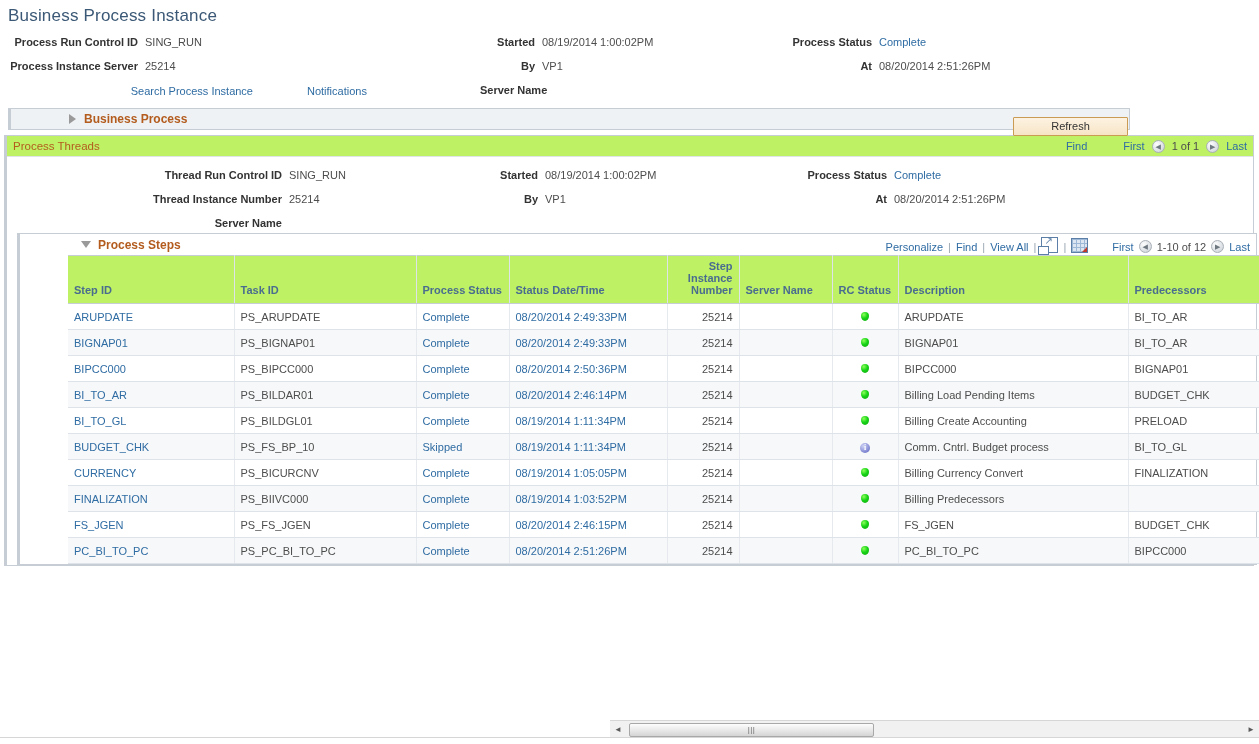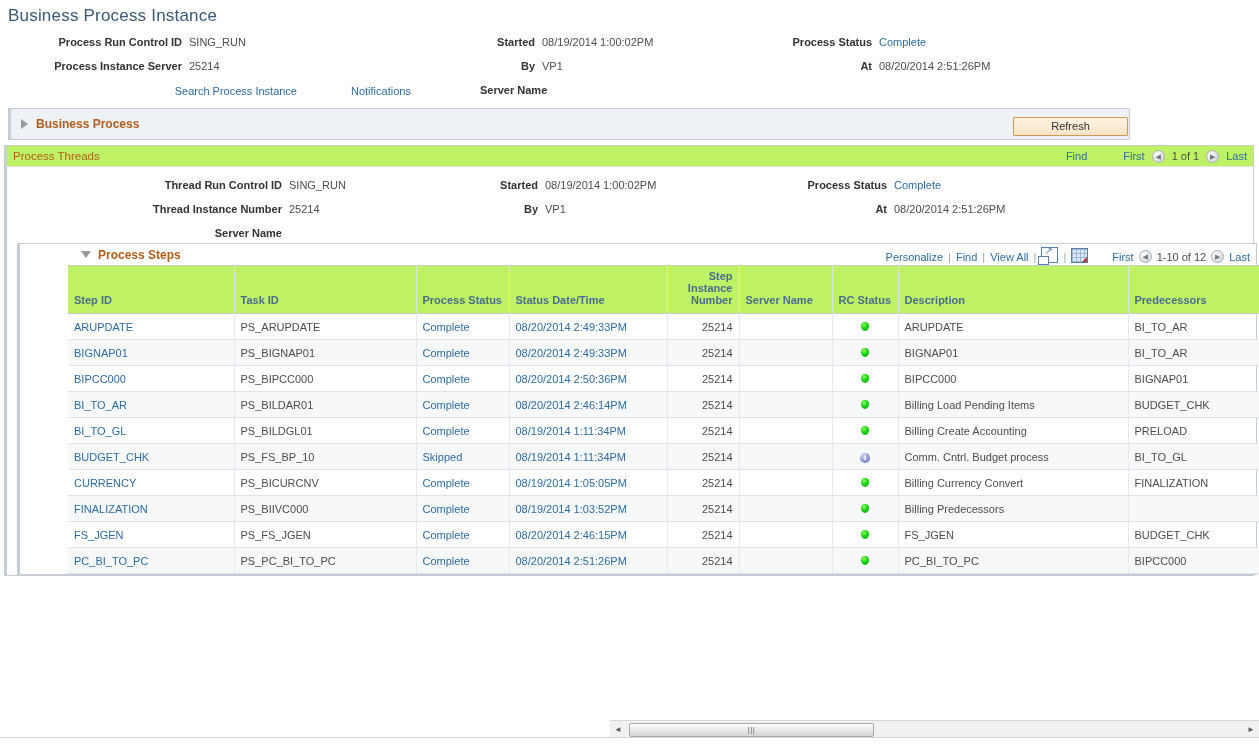--- a/index.html
+++ b/index.html
@@ -46,21 +46,21 @@
     cursor: pointer;
     white-space: nowrap;
   }
 
   
   .summary {
     position: relative;
     height: 73px;
     margin-top: 4px;
   }
-  .summary .col-a { position: absolute; left: 0;   top: 0; width: 480px; margin-left: 44px; }
+  .summary .col-a { position: absolute; left: 0;   top: 0; width: 480px; }
   .summary .col-b { position: absolute; left: 480px; top: 0; width: 300px; }
   .summary .col-c { position: absolute; left: 780px; top: 0; width: 230px; }
 
   .row-line { height: 24px; display: flex; align-items: center; }
   .col-a .lbl { width: 138px; }
   .col-b .lbl { width: 55px; }
   .col-c .lbl { width: 92px; }
 
   .links-line {
     height: 25px;
@@ -84,27 +84,28 @@
     font-family: "Liberation Sans", sans-serif;
     cursor: pointer;
     padding: 0;
     line-height: 17px;
   }
 
   
   .section-bar {
     margin: 5px 0 0 8px;
     width: 1122px;
-    height: 32px;
+    height: 22px;
     background: #eef2f5;
     border: 1px solid #c6cdd4;
     border-left: 3px solid #c6cdd4;
     display: flex;
     align-items: center;
     box-sizing: border-box;
+    padding-left: 48px;
   }
   .tri-right {
     width: 0; height: 0;
     border-left: 7px solid #9a9a9a;
     border-top: 5px solid transparent;
     border-bottom: 5px solid transparent;
     margin: 0 8px 0 10px;
   }
   .tri-down {
     width: 0; height: 0;

